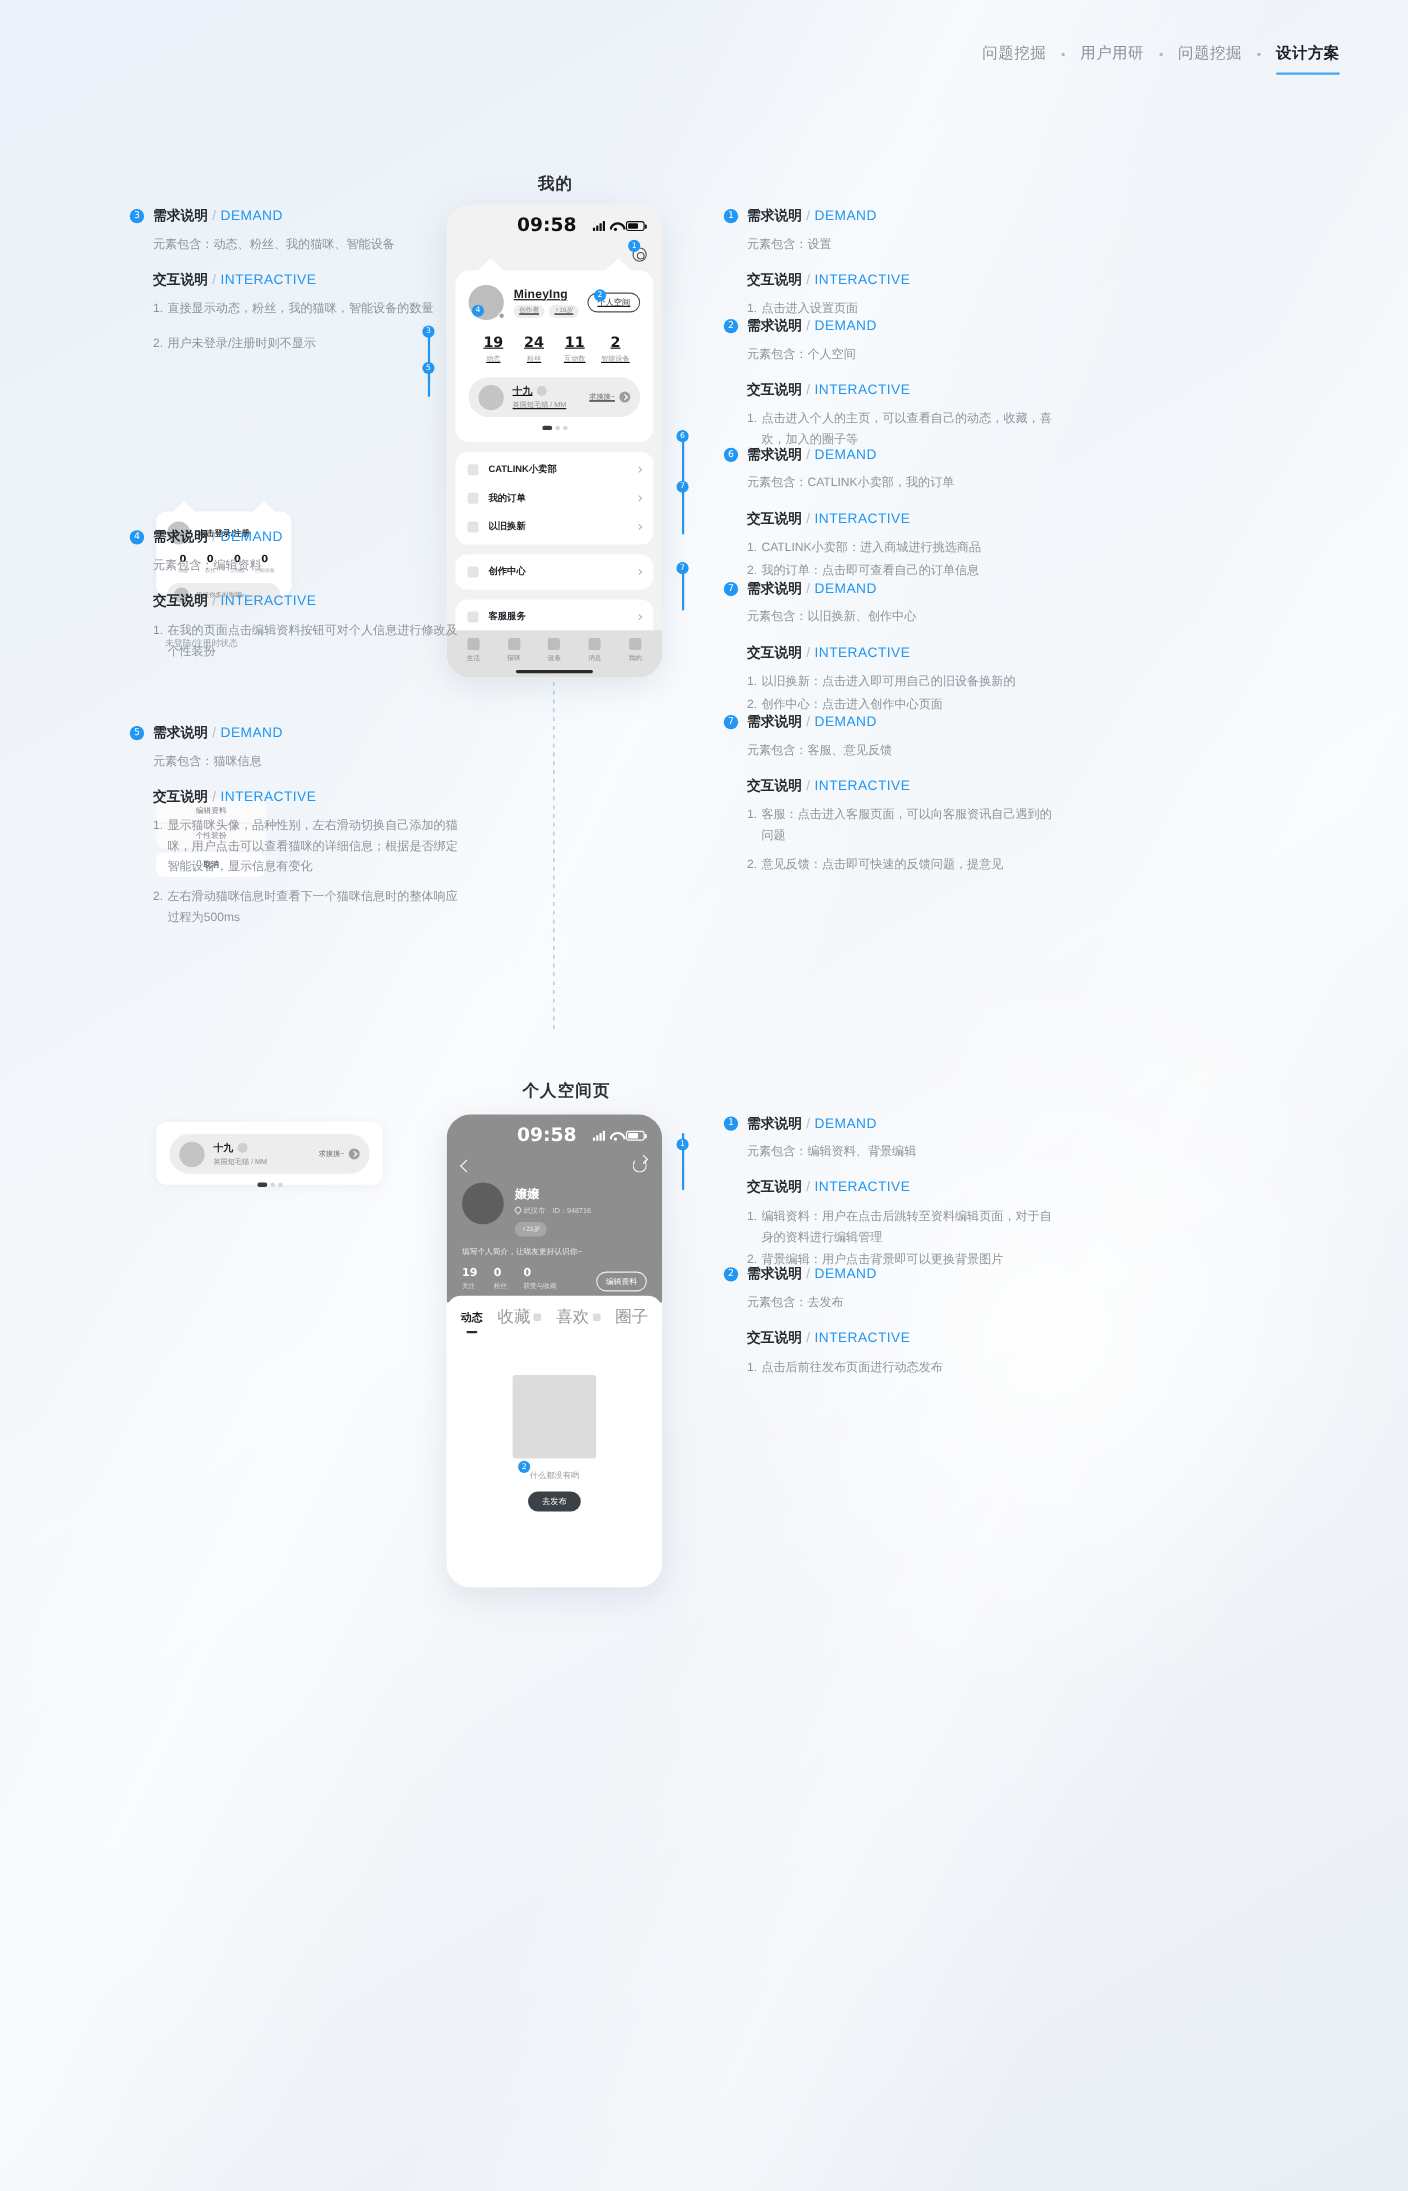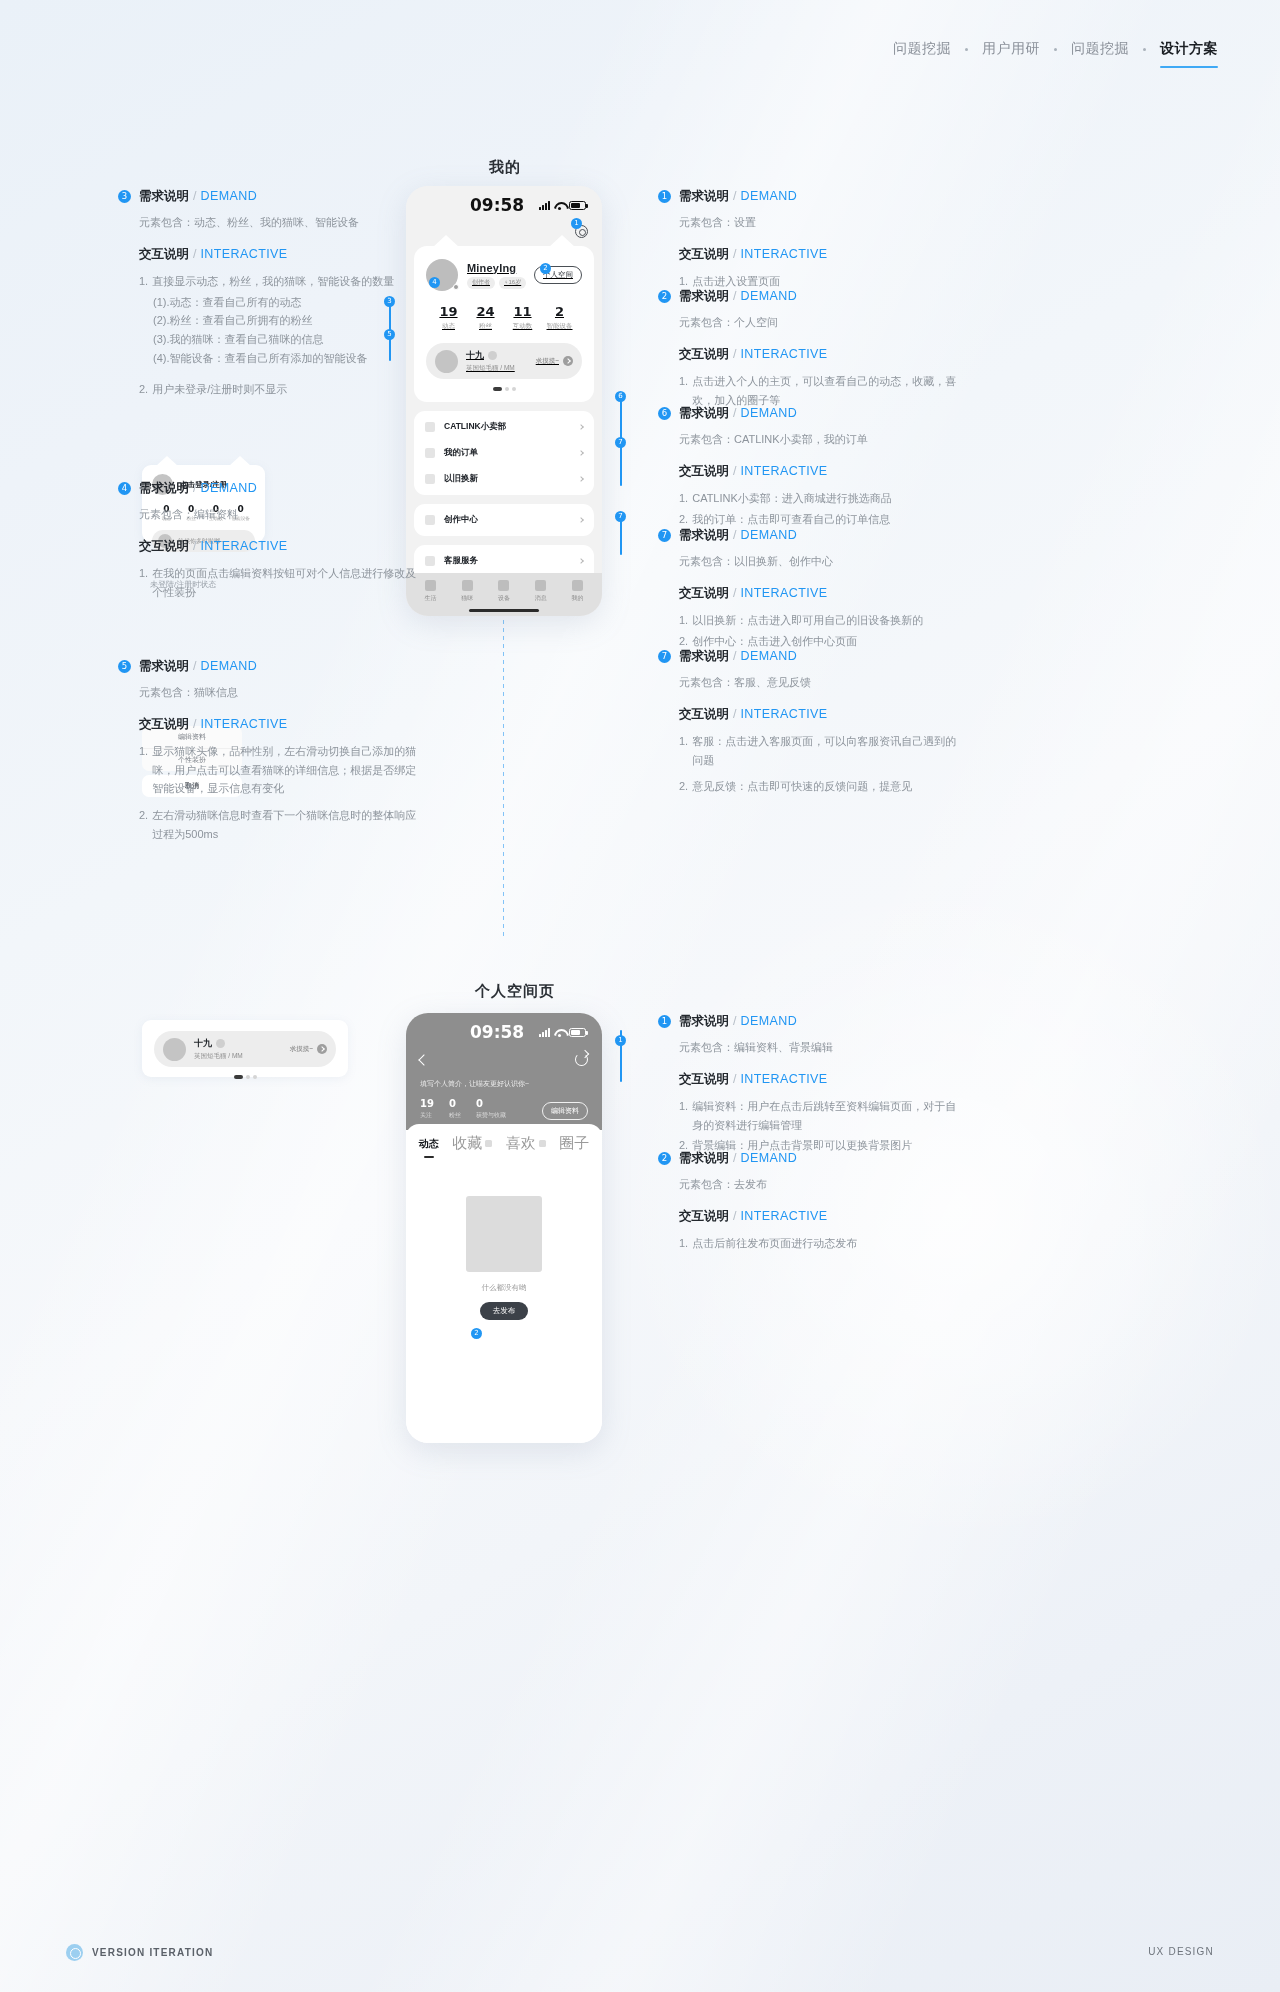--- a/index.html
+++ b/index.html
@@ -263,34 +263,20 @@
     </div>
     <div class="ann-sub">元素包含：动态、粉丝、我的猫咪、智能设备</div>
     <div class="ann-head2">
       <span class="ann-title"><span>交互说明</span><span class="slash">/</span><span class="en">INTERACTIVE</span></span>
     </div>
     <div class="ann-list">
       <div class="ann-li">
           <span class="num">1.</span>
           <span class="txt">直接显示动态，粉丝，我的猫咪，智能设备的数量</span>
         </div>
-      <div class="ann-sublist">
-        <div class="ann-li">
-            <span class="txt">(1).动态：查看自己所有的动态</span>
-          </div>
-        <div class="ann-li">
-            <span class="txt">(2).粉丝：查看自己所拥有的粉丝</span>
-          </div>
-        <div class="ann-li">
-            <span class="txt">(3).我的猫咪：查看自己猫咪的信息</span>
-          </div>
-        <div class="ann-li">
-            <span class="txt">(4).智能设备：查看自己所有添加的智能设备</span>
-          </div>
-      </div>
       <div class="ann-li" style="margin-top:12px">
           <span class="num">2.</span>
           <span class="txt">用户未登录/注册时则不显示</span>
         </div>
     </div>
   </div>
 
   <div class="snippet" id="snipLogout">
     <div class="ear l"></div>
     <div class="ear r"></div>
@@ -664,20 +650,31 @@
           <span class="wifi"></span>
           <span class="batt">
               <span></span>
             </span>
         </div>
       </div>
       <div class="p2-navrow">
         <span class="back-ic"></span>
         <span class="share-ic"></span>
       </div>
+      <div class="p2-prof">
+        <div class="p2-av"></div>
+        <div class="p2-pcol">
+          <div class="p2-name">嬢嬢</div>
+          <div class="p2-meta">
+            <span><span class="pin"></span><span>武汉市</span></span>
+            <span>ID：948716</span>
+          </div>
+          <div class="p2-tag">♀21岁</div>
+        </div>
+      </div>
       <div class="p2-bio">填写个人简介，让喵友更好认识你~</div>
       <div class="p2-statrow">
         <div class="p2-stats">
           <div class="p2-stat">
               <b>19</b>
               <span>关注</span>
             </div>
           <div class="p2-stat">
               <b>0</b>
               <span>粉丝</span>
@@ -751,21 +748,14 @@
       <span class="ann-title"><span>交互说明</span><span class="slash">/</span><span class="en">INTERACTIVE</span></span>
     </div>
     <div class="ann-list">
       <div class="ann-li">
           <span class="num">1.</span>
           <span class="txt">点击后前往发布页面进行动态发布</span>
         </div>
     </div>
   </div>
 
-  <div class="footer">
-    <div class="foot-l">
-      <span class="foot-ic"></span>
-      <span class="foot-tx">VERSION ITERATION</span>
-    </div>
-    <div class="foot-r">UX DESIGN</div>
-  </div>
 
 </div>
 
 </body></html>

